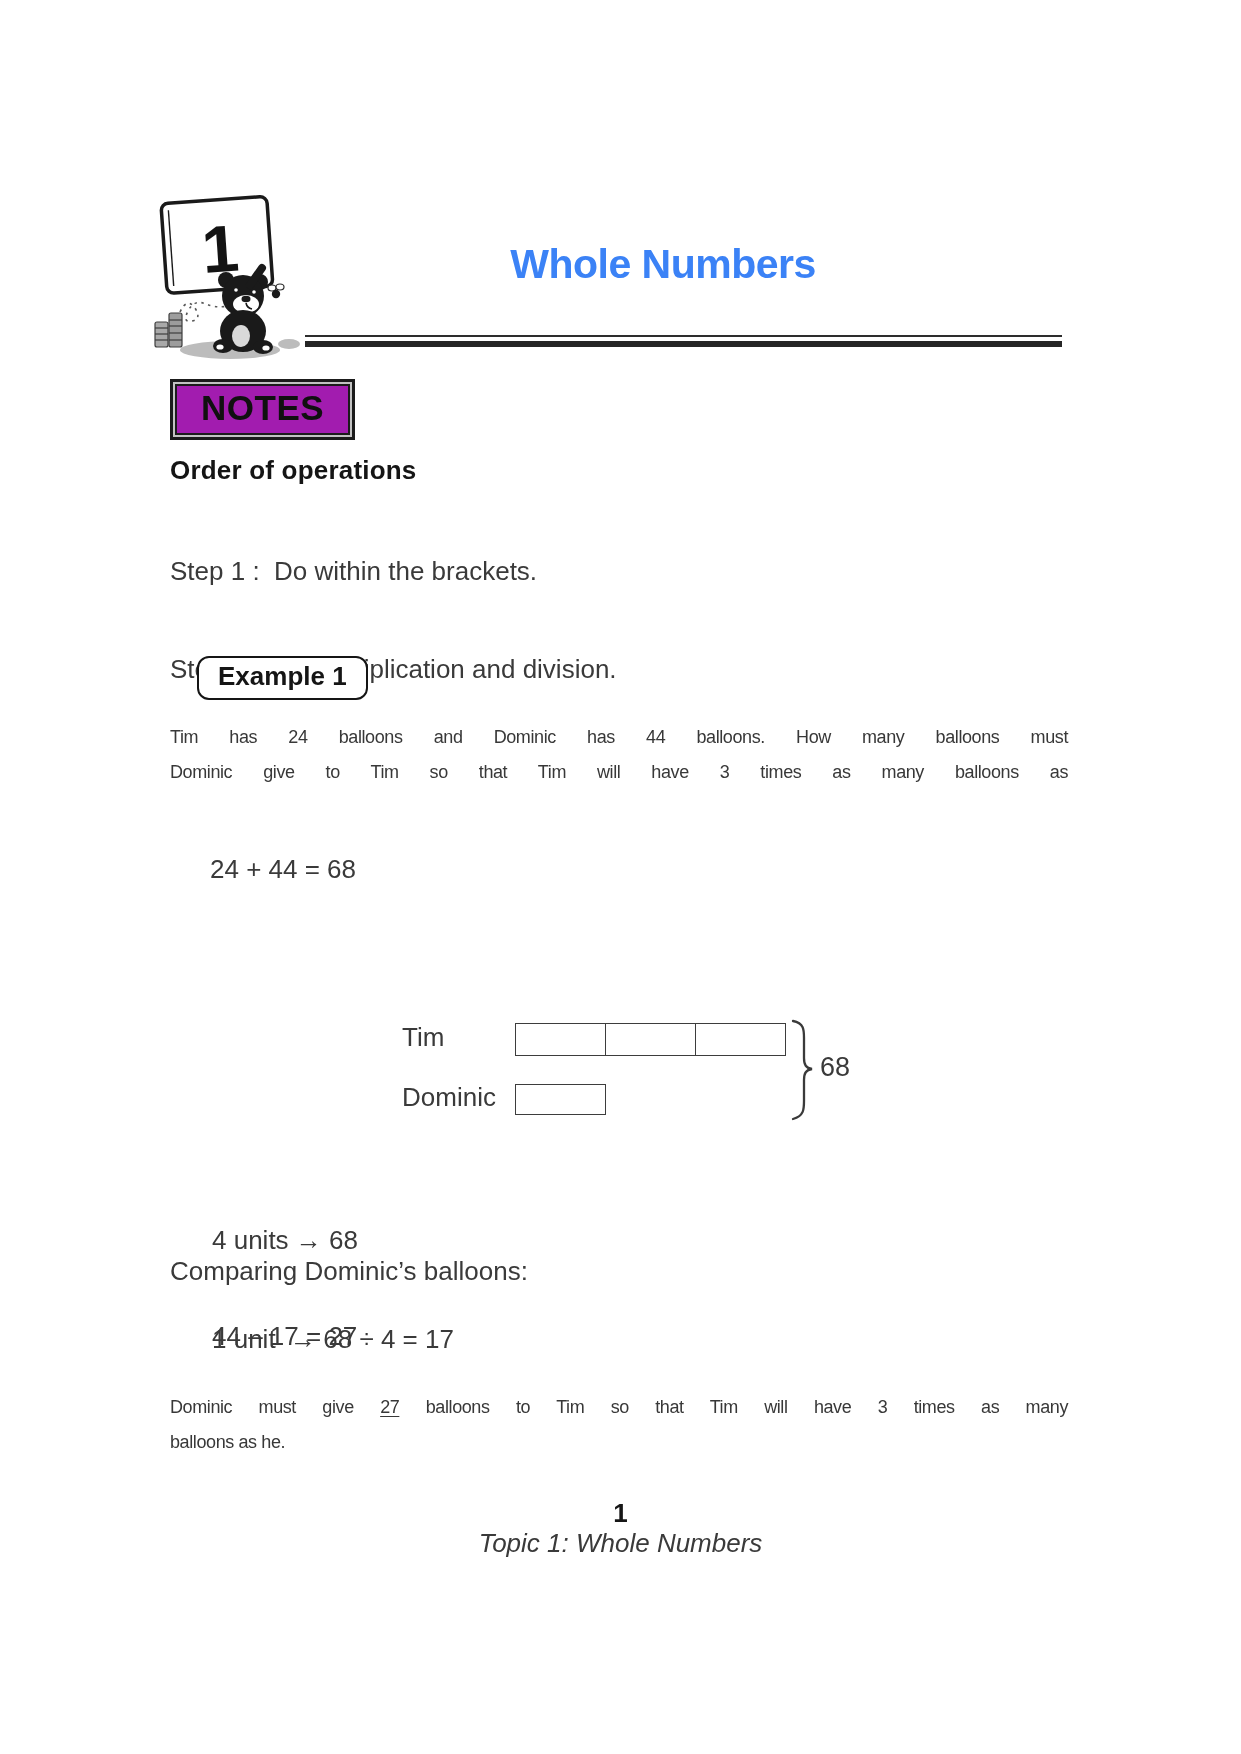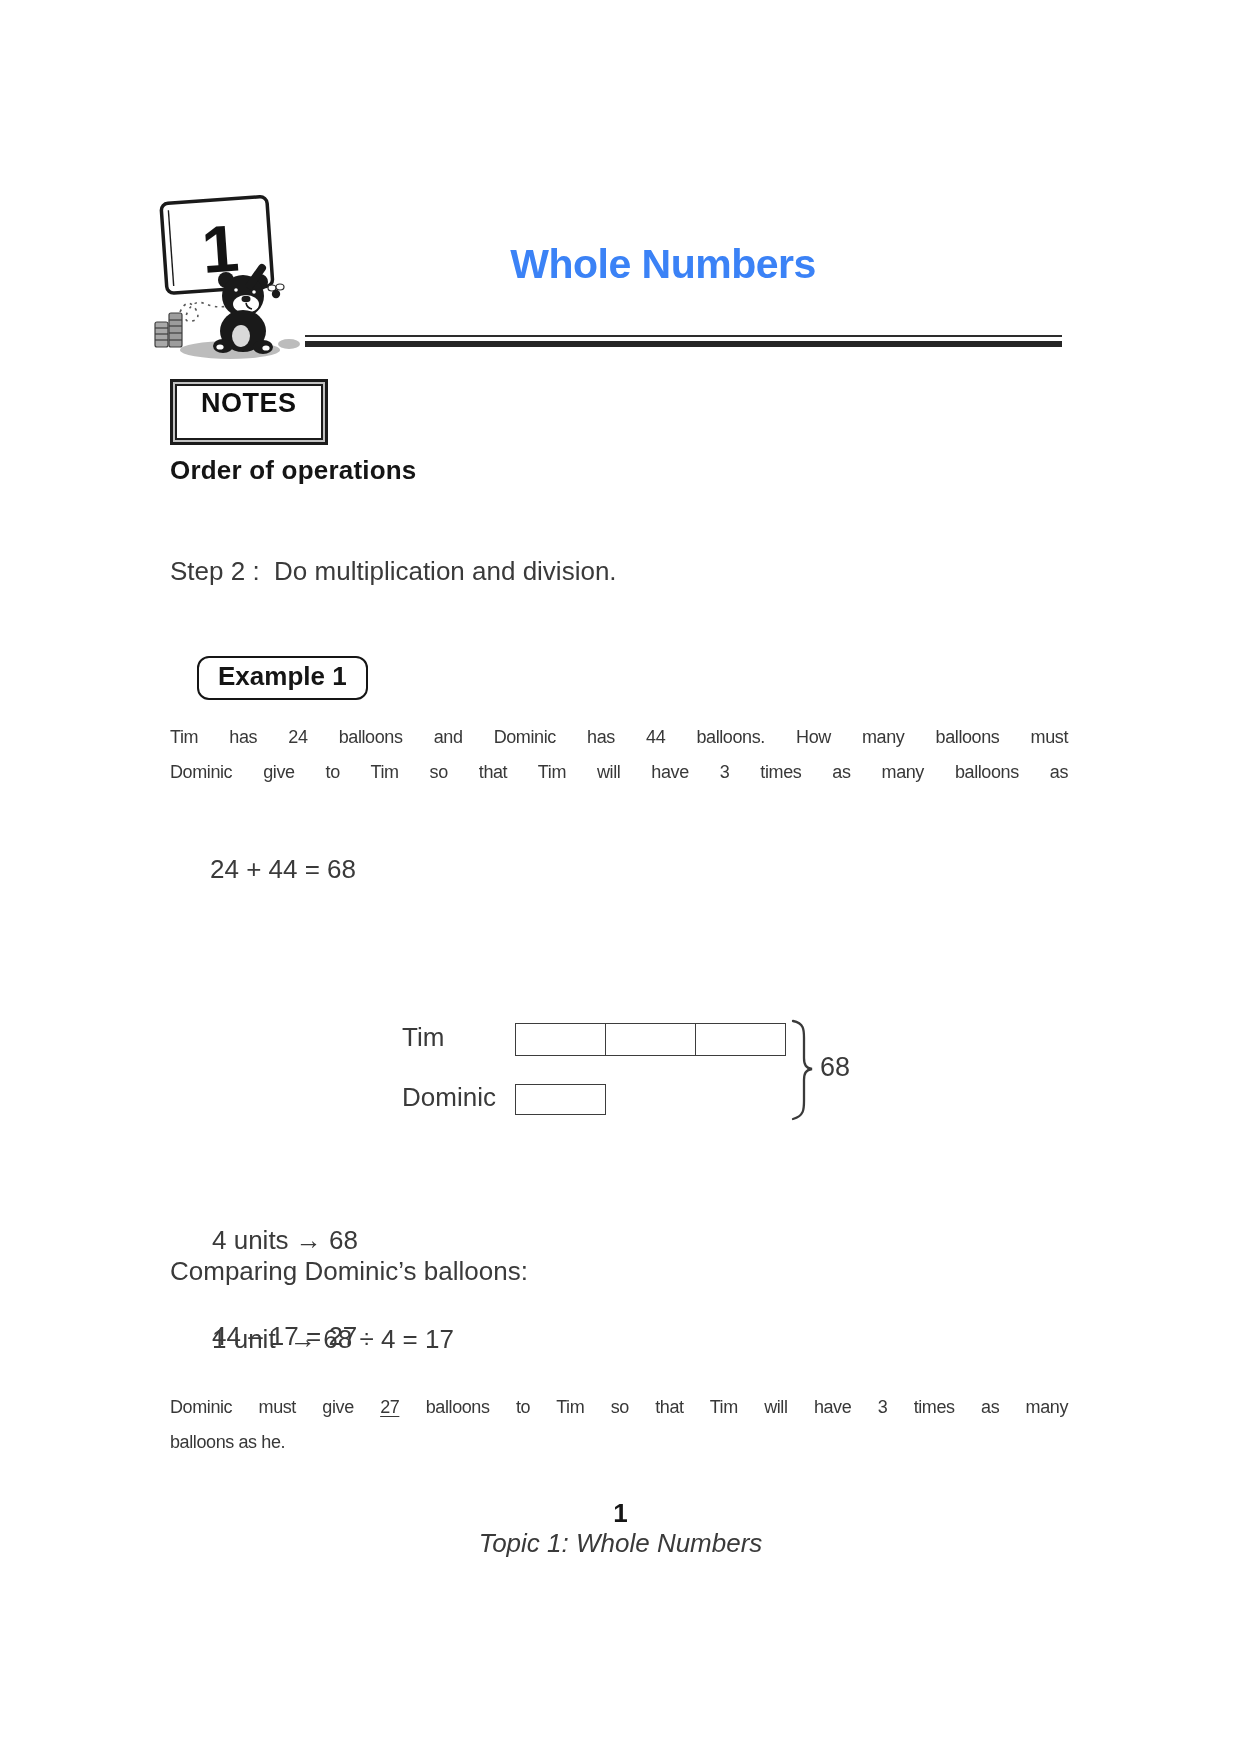--- a/index.html
+++ b/index.html
@@ -10,21 +10,21 @@
   }
   .abs { position:absolute; }
 
   
   .title { font-weight:bold; font-size:41px; color:#3b82f6; letter-spacing:-0.5px; white-space:nowrap; text-align:center; }
   .rule-thin  { height:2px; background:#2d2d2d; }
   .rule-thick { height:6px; background:#262626; }
 
   
   .notes-outer { border:3px solid #1b1b1b; background:#c2c2c2; padding:2px; display:inline-block; }
-  .notes-inner { border:2px solid #1b1b1b; background:#ffffff; padding:2px 24px 19px; font-weight:bold; font-size:27px; color:#101010; letter-spacing:0.5px; }
+  .notes-inner { border:2px solid #1b1b1b; background:#a21caf; padding:2px 24px 5px; font-weight:bold; font-size:35px; color:#101010; letter-spacing:0.5px; }
 
   .h-bold { font-weight:bold; font-size:26px; color:#151515; letter-spacing:0.2px; }
   .steps  { font-size:26px; line-height:32.5px; color:#3a3a3a; white-space:pre; }
 
   
   .example-box { display:inline-block; border:2.5px solid #151515; border-radius:12px; padding:3px 19px 6px; font-weight:bold; font-size:26px; color:#151515; background:#fff; }
 
   
   .para { width:898px; font-size:18px; line-height:35px; letter-spacing:-0.4px; color:#383838; }
   .jline { text-align:justify; text-align-last:justify; }
@@ -104,20 +104,21 @@
 
   <div class="abs rule-thin" style="left:305px; top:335px; width:757px;"></div>
   <div class="abs rule-thick" style="left:305px; top:341px; width:757px;"></div>
 
   <div class="abs notes-outer" style="left:170px; top:379px;">
     <div class="notes-inner">NOTES</div>
   </div>
 
   <div class="abs h-bold" style="left:170px; top:455px;">Order of operations</div>
   <div class="abs steps" style="left:170px; top:490px;">
+    <div>Step 1 :  Do within the brackets.</div>
     <div>Step 2 :  Do multiplication and division.</div>
   </div>
 
   <div class="abs example-box" style="left:177px; top:656px;margin-left:20px;">Example 1</div>
 
   <div class="abs para" style="left:170px; top:720px;">
     <div class="jline">Tim has 24 balloons and Dominic has 44 balloons. How many balloons must</div>
     <div class="jline">Dominic give to Tim so that Tim will have 3 times as many balloons as</div>
   </div>
 

